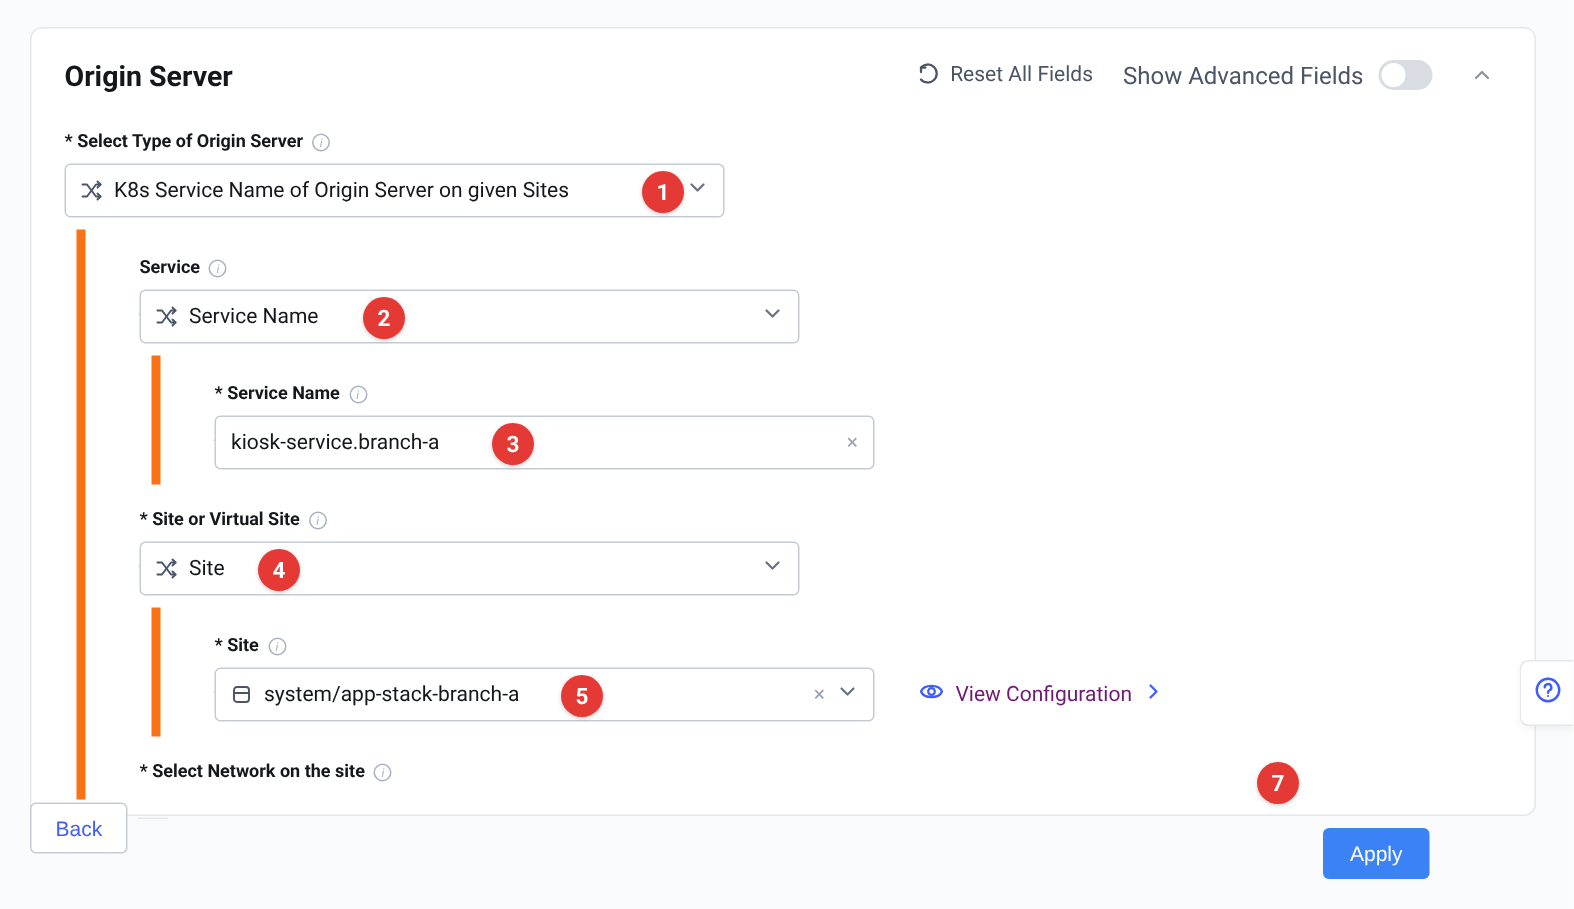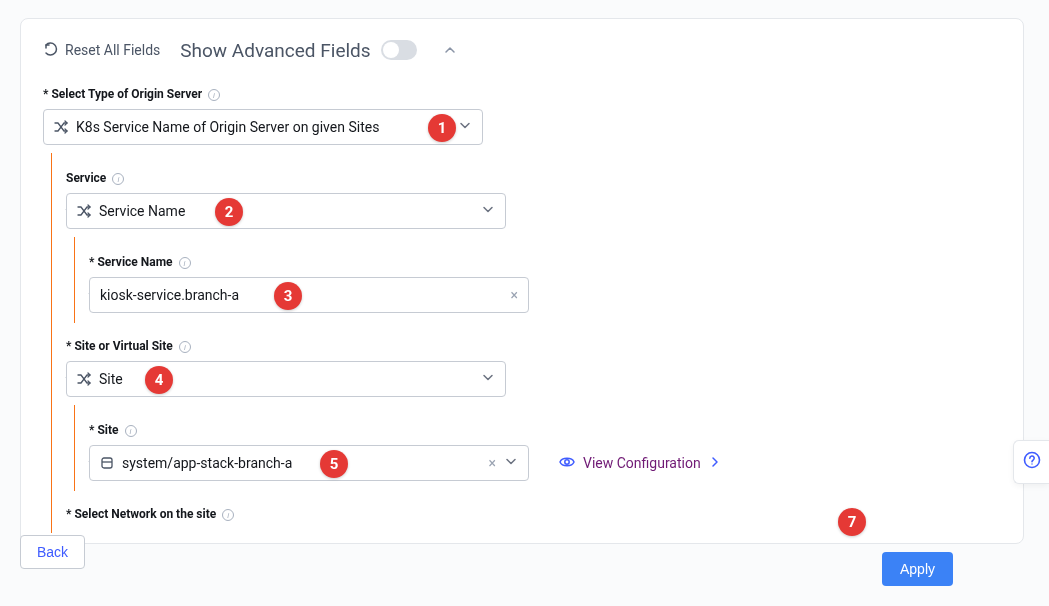--- a/index.html
+++ b/index.html
@@ -47,21 +47,21 @@
   }
   .reset-link svg {
     width: 16px;
     height: 16px;
     stroke: #4b5565;
   }
   .adv-toggle-wrap {
     display: inline-flex;
     align-items: center;
     gap: 10px;
-    font-size: 19px;
+    font-size: 16px;
     color: #4b5565;
   }
   .toggle {
     width: 36px;
     height: 20px;
     border-radius: 10px;
     background: #d9dde3;
     position: relative;
     cursor: pointer;
   }
@@ -161,22 +161,22 @@
     top: 50%;
     transform: translateY(-50%);
     color: #9aa3b2;
     font-size: 14px;
     cursor: pointer;
   }
 
   .tree-wrap {
     position: relative;
     margin-left: 8px;
-    padding-left: 14px;
-    border-left: 1px solid #f97316;
+    padding-left: 36px;
+    border-left: 6px solid #f97316;
     margin-top: 4px;
   }
   .tree-elbow {
     position: absolute;
     left: -1px;
     width: 20px;
     border-bottom: 1px solid #e4e7eb;
   }
 
   .field-group { position: relative; }
@@ -294,20 +294,21 @@
     <g id="ic-eye">
       <path d="M1 8 C3 3 13 3 15 8 C13 13 3 13 1 8 Z" fill="none" stroke-width="1.5"></path>
       <circle cx="8" cy="8" r="2.2" fill="none" stroke-width="1.5"></circle>
     </g>
   </defs>
 </svg>
 
 <div class="panel">
 
   <div class="panel-header">
+    <div class="panel-title">Origin Server</div>
     <div class="header-actions">
       <span class="reset-link">
         <svg viewBox="0 0 16 16">
             <use href="#ic-undo"></use>
           </svg>
         <span>Reset All Fields</span>
       </span>
       <span class="adv-toggle-wrap">
         <span>Show Advanced Fields</span>
         <span class="toggle"></span>

